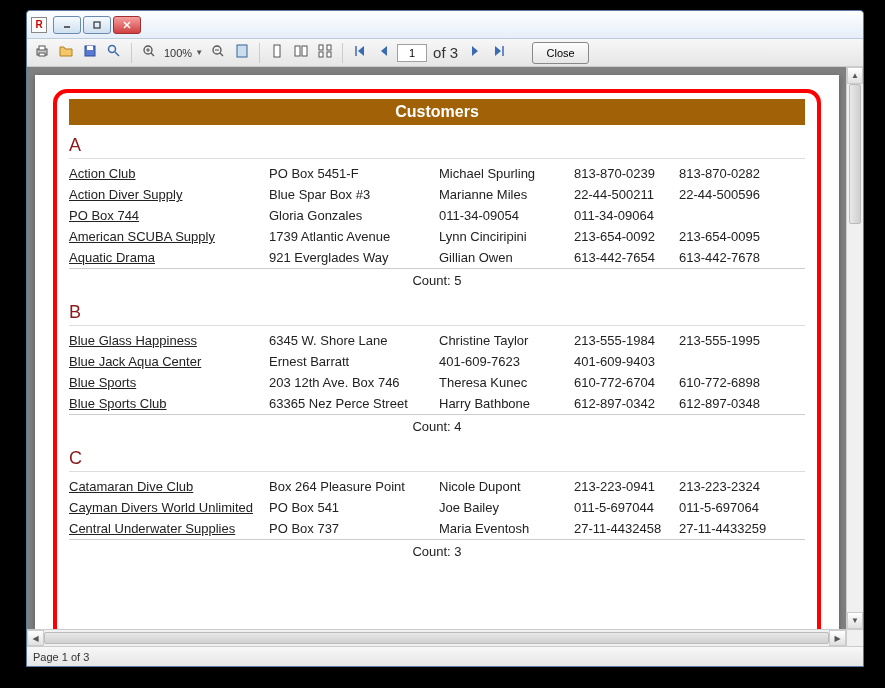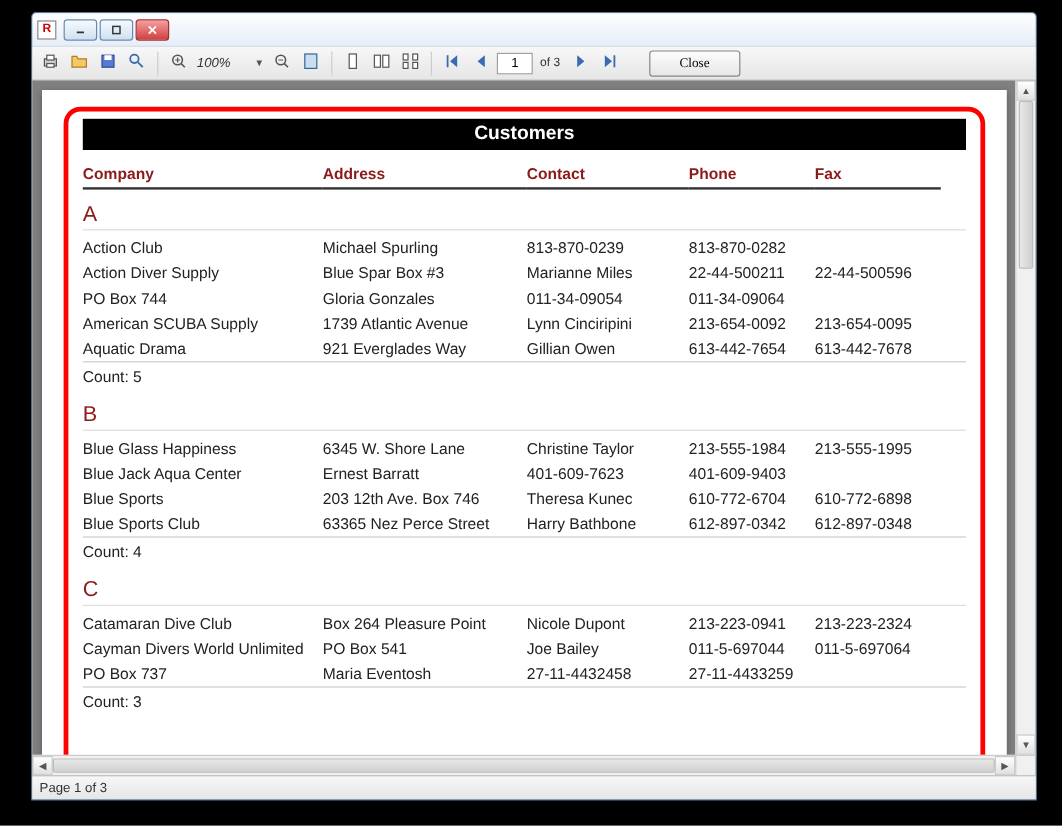--- a/index.html
+++ b/index.html
@@ -9,48 +9,48 @@
   .app-icon { width: 16px; height: 16px; margin-right: 6px; display: flex; align-items: center; justify-content: center; font-size: 10px; font-weight: bold; color: #c00; border: 1px solid #888; background: #fff; }
   .title-text { flex: 1; font-size: 12px; color: #333; }
   .winbtns { display: flex; gap: 2px; }
   .winbtn { width: 28px; height: 18px; border: 1px solid #6a8ab0; border-radius: 3px; background: linear-gradient(#f5faff,#d0e0f0); display: flex; align-items: center; justify-content: center; cursor: pointer; }
   .winbtn.close { background: linear-gradient(#f5a0a0,#d04040); border-color: #a03030; color: #fff; }
   .winbtn svg { width: 10px; height: 10px; }
   .toolbar { height: 28px; background: linear-gradient(#f7f7f7,#e6e6e6); border-bottom: 1px solid #ccc; display: flex; align-items: center; padding: 0 4px; gap: 2px; }
   .tbtn { width: 22px; height: 22px; display: flex; align-items: center; justify-content: center; cursor: pointer; border: 1px solid transparent; border-radius: 2px; }
   .tbtn svg { width: 16px; height: 16px; }
   .sep { width: 1px; height: 20px; background: #ccc; margin: 0 4px; }
-  .zoom-label { font-size: 11px; color: #333; padding: 0 2px; display: flex; align-items: center; gap: 20px; cursor: pointer; font-style: italic; }
+  .zoom-label { font-size: 11px; color: #333; padding: 0 2px; display: flex; align-items: center; gap: 3px; cursor: pointer; }
   .page-input { width: 30px; height: 18px; border: 1px solid #a0a0a0; text-align: center; font-size: 11px; }
-  .of-pages { font-size: 10px; color: #333; padding: 0 4px; }
-  .close-btn { width: 76px; height: 22px; border: 1px solid #888; border-radius: 3px; background: linear-gradient(#fdfdfd,#e6e6e6); font-size: 11px; cursor: pointer; margin-left: 20px; font-family: Liberation Serif, serif; }
+  .of-pages { font-size: 15px; color: #333; padding: 0 4px; }
+  .close-btn { width: 57px; height: 22px; border: 1px solid #888; border-radius: 3px; background: linear-gradient(#fdfdfd,#e6e6e6); font-size: 11px; cursor: pointer; margin-left: 20px; }
   .content-area { flex: 1; position: relative; background: #808080; overflow: hidden; }
   .pane-v-scroll { position: absolute; right: 0; top: 0; bottom: 17px; width: 17px; background: #f0f0f0; border-left: 1px solid #ccc; }
   .pane-v-scroll .arrow { height: 17px; border: 1px solid #ccc; background: linear-gradient(#fff,#e0e0e0); display:flex; align-items:center; justify-content:center; cursor:pointer;}
   .pane-v-scroll .thumb { position: absolute; top: 17px; left: 2px; right: 2px; height: 140px; background: linear-gradient(90deg,#e8e8e8,#d0d0d0); border: 1px solid #bbb; border-radius: 2px; cursor: pointer;}
   .pane-h-scroll { position: absolute; left: 0; right: 17px; bottom: 0; height: 17px; background: #f0f0f0; border-top: 1px solid #ccc; display:flex;}
   .pane-h-scroll .arrow { width: 17px; border: 1px solid #ccc; background: linear-gradient(#fff,#e0e0e0); display:flex; align-items:center; justify-content:center; cursor:pointer;}
   .pane-h-scroll .htrack { flex:1; position:relative;}
   .pane-h-scroll .thumb { position:absolute; left:0; right:0; top:2px; bottom:2px; background: linear-gradient(#e8e8e8,#d0d0d0); border:1px solid #bbb; border-radius:2px; cursor:pointer;}
   .corner { position:absolute; right:0; bottom:0; width:17px; height:17px; background:#f0f0f0; border-left:1px solid #ccc; border-top:1px solid #ccc;}
   .page { position: absolute; top: 8px; left: 8px; width: 804px; height: 562px; background: #fff; box-shadow: 0 2px 6px rgba(0,0,0,0.3); overflow: hidden; }
   .highlight-border { position: absolute; top: 14px; left: 18px; right: 18px; bottom: -10px; border: 4px solid #f00; border-radius: 14px; pointer-events: none; }
   .report { padding: 24px 34px 0 34px; }
-  .report-title { background: #000000; color: #fff; font-weight: bold; text-align: center; font-size: 16px; padding: 4px 0; margin-bottom: 10px; }
+  .report-title { background: #a16207; color: #fff; font-weight: bold; text-align: center; font-size: 16px; padding: 4px 0; margin-bottom: 10px; }
   .cols { display: flex; gap: 0; }
   .col { color: #8b1a1a; font-weight: bold; font-size: 13px; border-bottom: 2px solid #333; padding: 2px 0 4px 0; }
   .col.company { width: 200px; }
   .col.address { width: 170px; }
   .col.contact { width: 135px; }
   .col.phone { width: 105px; }
   .col.fax { width: 105px; }
   .group-letter { color: #8b1a1a; font-size: 18px; font-weight: normal; margin: 10px 0 4px 0; padding-bottom: 2px; border-bottom: 1px solid #ddd; }
   .row { display: flex; font-size: 13px; color: #222; padding: 3px 0; }
-  .row > div:nth-child(1){ width:200px;} .row > div:nth-child(2){ width:170px;} .row > div:nth-child(3){ width:135px;} .row > div:nth-child(4){ width:105px;} .row > div:nth-child(5){ width:105px;}
-  .count { text-align: left; font-size: 13px; color: #222; border-top: 1px solid #ccc; padding: 4px 0; }
+  .row > div:nth-child(1){ width:200px;text-decoration:underline;} .row > div:nth-child(2){ width:170px;} .row > div:nth-child(3){ width:135px;} .row > div:nth-child(4){ width:105px;} .row > div:nth-child(5){ width:105px;}
+  .count { text-align: center; font-size: 13px; color: #222; border-top: 1px solid #ccc; padding: 4px 0; }
   .statusbar { height: 20px; background: linear-gradient(#f7f7f7,#e6e6e6); border-top: 1px solid #ccc; display: flex; align-items: center; padding: 0 6px; font-size: 11px; color: #333; }
   .tri { font-size: 8px; color:#555;}
 </style>
 </head>
 <body>
 
 <div class="window">
   <div class="titlebar">
     <div class="app-icon">R</div>
     <div class="winbtns">
@@ -168,31 +168,25 @@
             <line x1="12" y1="3" x2="12" y2="13" stroke="#3a6ab0" stroke-width="1.5"></line>
           </svg></span>
       </div>
     <button class="close-btn">Close</button>
   </div>
 
   <div class="content-area">
     <div class="page">
       <div class="report">
         <div class="report-title">Customers</div>
-        <div class="cols">
-          <div class="col company">Company</div>
-          <div class="col address">Address</div>
-          <div class="col contact">Contact</div>
-          <div class="col phone">Phone</div>
-          <div class="col fax">Fax</div>
-        </div>
         <div id="groups">
             <div class="group-letter">A</div>
             <div class="row">
               <div>Action Club</div>
+              <div>PO Box 5451-F</div>
               <div>Michael Spurling</div>
               <div>813-870-0239</div>
               <div>813-870-0282</div>
             </div>
             <div class="row">
               <div>Action Diver Supply</div>
               <div>Blue Spar Box #3</div>
               <div>Marianne Miles</div>
               <div>22-44-500211</div>
               <div>22-44-500596</div>
@@ -256,20 +250,21 @@
               <div>213-223-2324</div>
             </div>
             <div class="row">
               <div>Cayman Divers World Unlimited</div>
               <div>PO Box 541</div>
               <div>Joe Bailey</div>
               <div>011-5-697044</div>
               <div>011-5-697064</div>
             </div>
             <div class="row">
+              <div>Central Underwater Supplies</div>
               <div>PO Box 737</div>
               <div>Maria Eventosh</div>
               <div>27-11-4432458</div>
               <div>27-11-4433259</div>
             </div>
             <div class="count">Count: 3</div>
           </div>
       </div>
       <div class="highlight-border"></div>
     </div>

